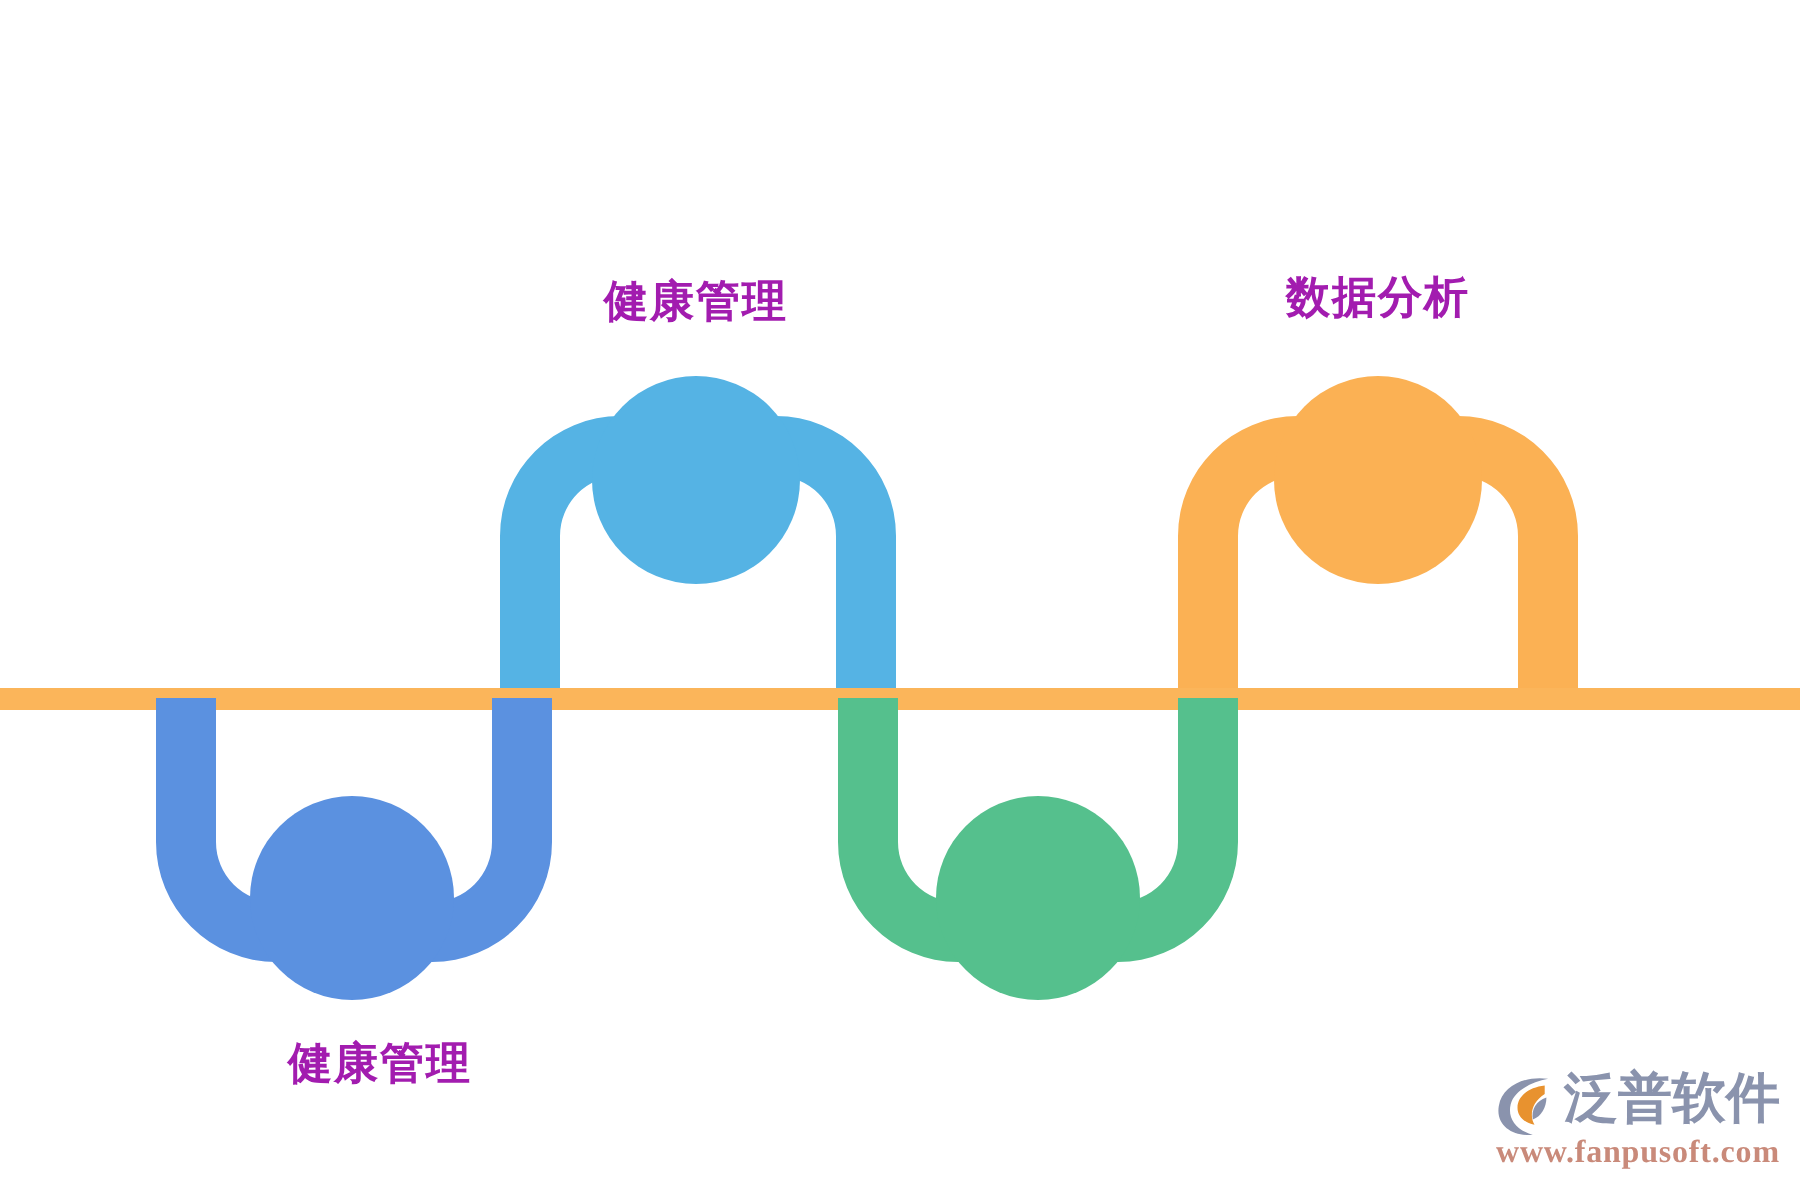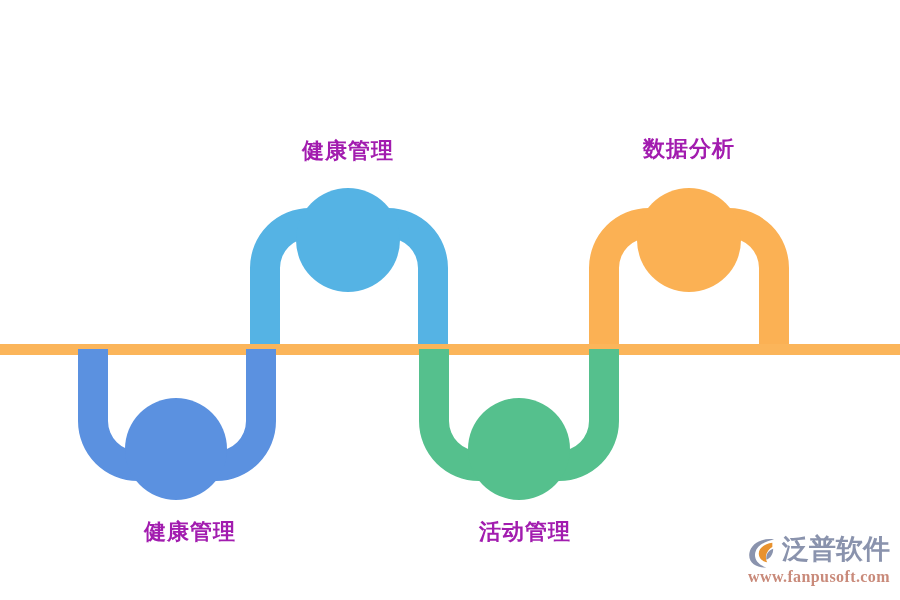--- a/index.html
+++ b/index.html
@@ -156,21 +156,20 @@
       <circle cx="519" cy="449" r="51" fill="#55c08d"></circle>
     </g>
   </svg>
 
   <div class="node-label" style="left:348px; top:138px;">健康管理</div>
 
   <div class="node-label" style="left:689px; top:138px;font-family:Liberation Mono, monospace;">数据分析</div>
 
   <div class="node-label" style="left:190px; top:519px;">健康管理</div>
 
-  <div class="node-label" style="left:525px; top:519px;">活动管理</div>
 
   <div id="logo">
     <svg id="logo-mark" viewBox="0 0 40 40" xmlns="http://www.w3.org/2000/svg">
       <path d="M33 4 C 20 2, 6 8, 4 20 C 2 32, 13 38, 24 37 C 14 34, 9 27, 11 19 C 13 11, 23 6, 33 4 Z" fill="#8a93ad"></path>
       <path d="M31 8 C 22 9, 15 14, 15 21 C 15 26, 19 30, 25 31 C 22 26, 23 18, 31 13 Z" fill="#e8922f"></path>
       <path d="M32 15 C 26 17, 23 22, 24 28 C 29 26, 32 21, 32 15 Z" fill="#8a93ad"></path>
     </svg>
     <div id="logo-cn">泛普软件</div>
     <div id="logo-url">www.fanpusoft.com</div>
   </div>

